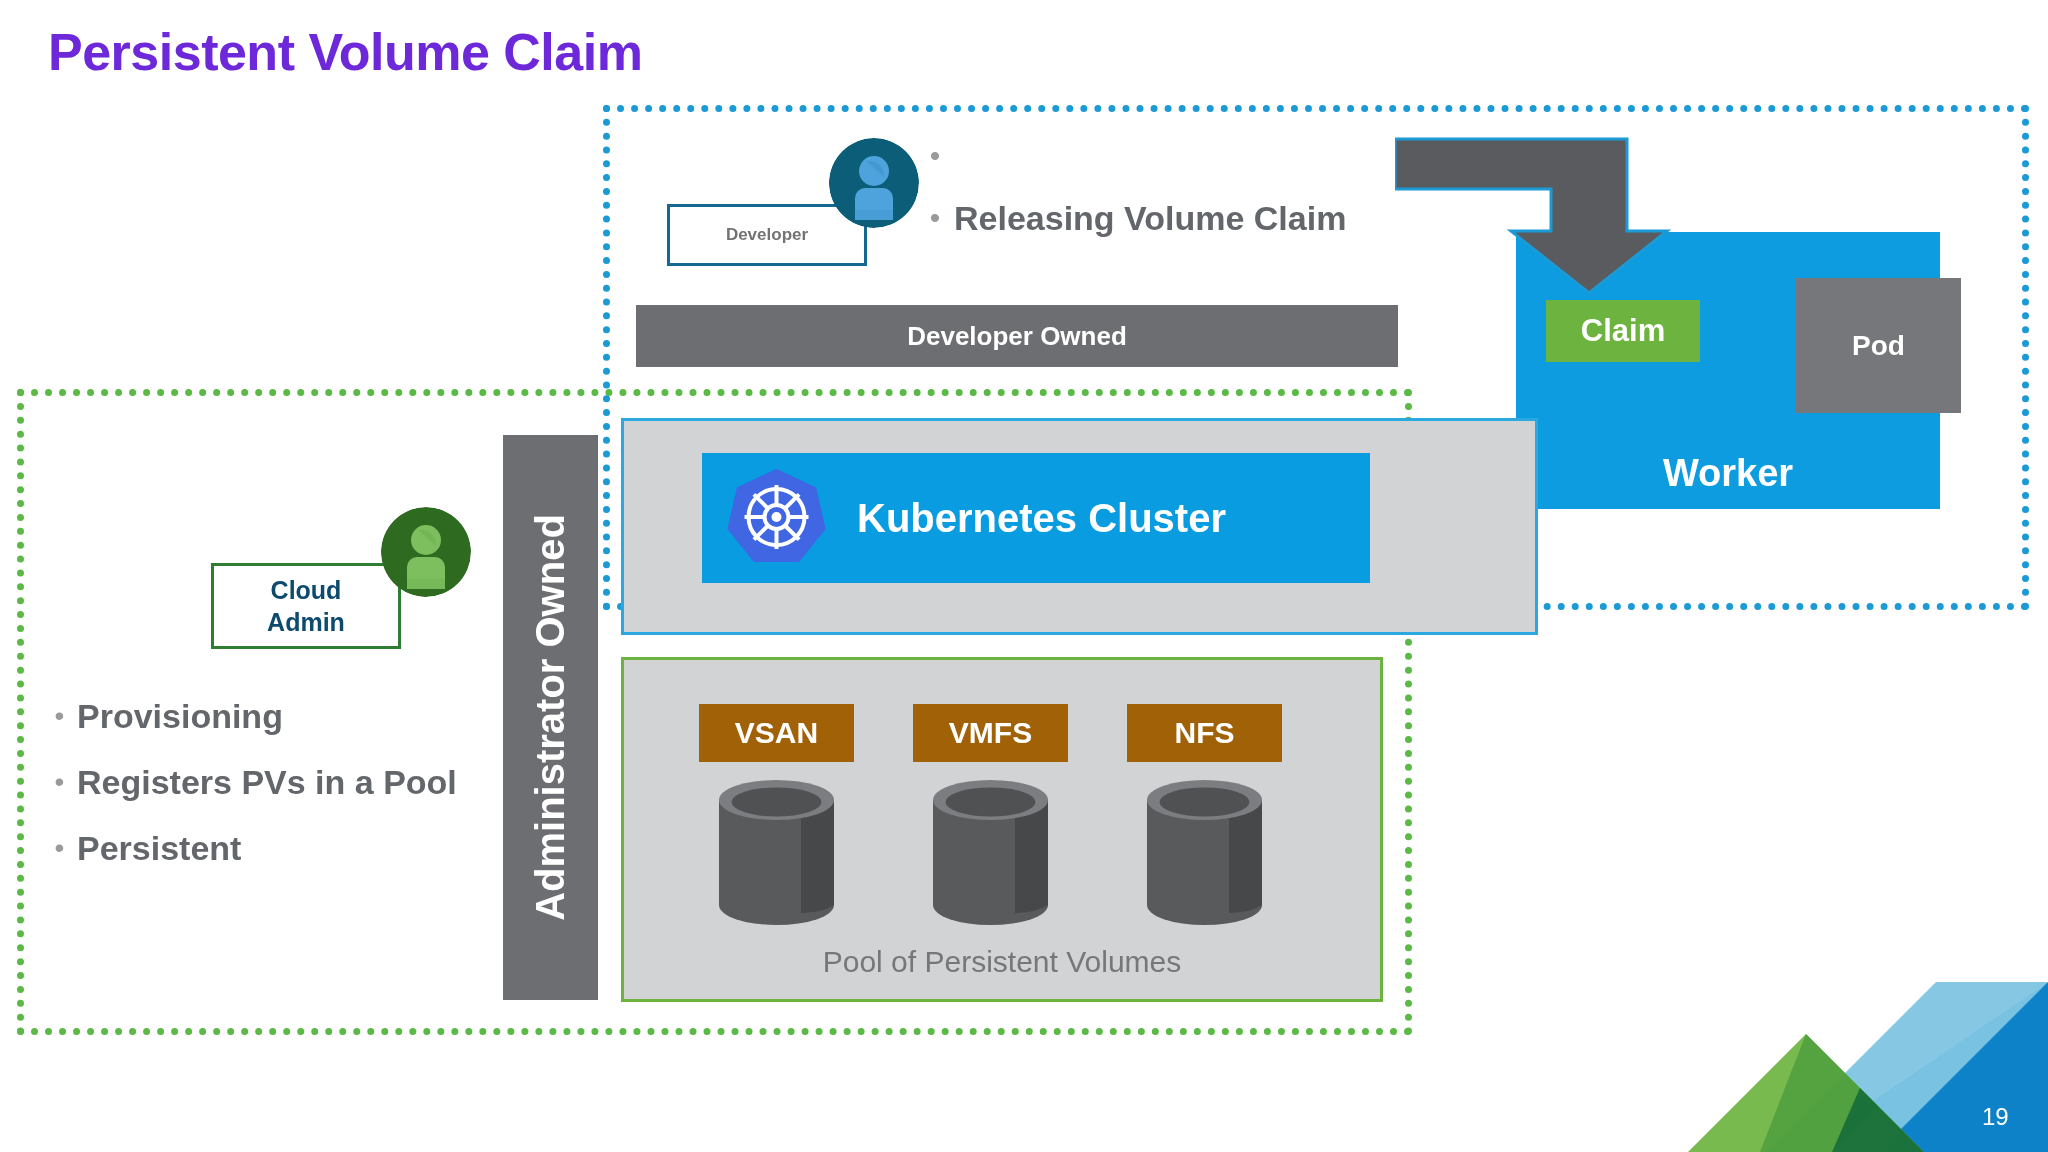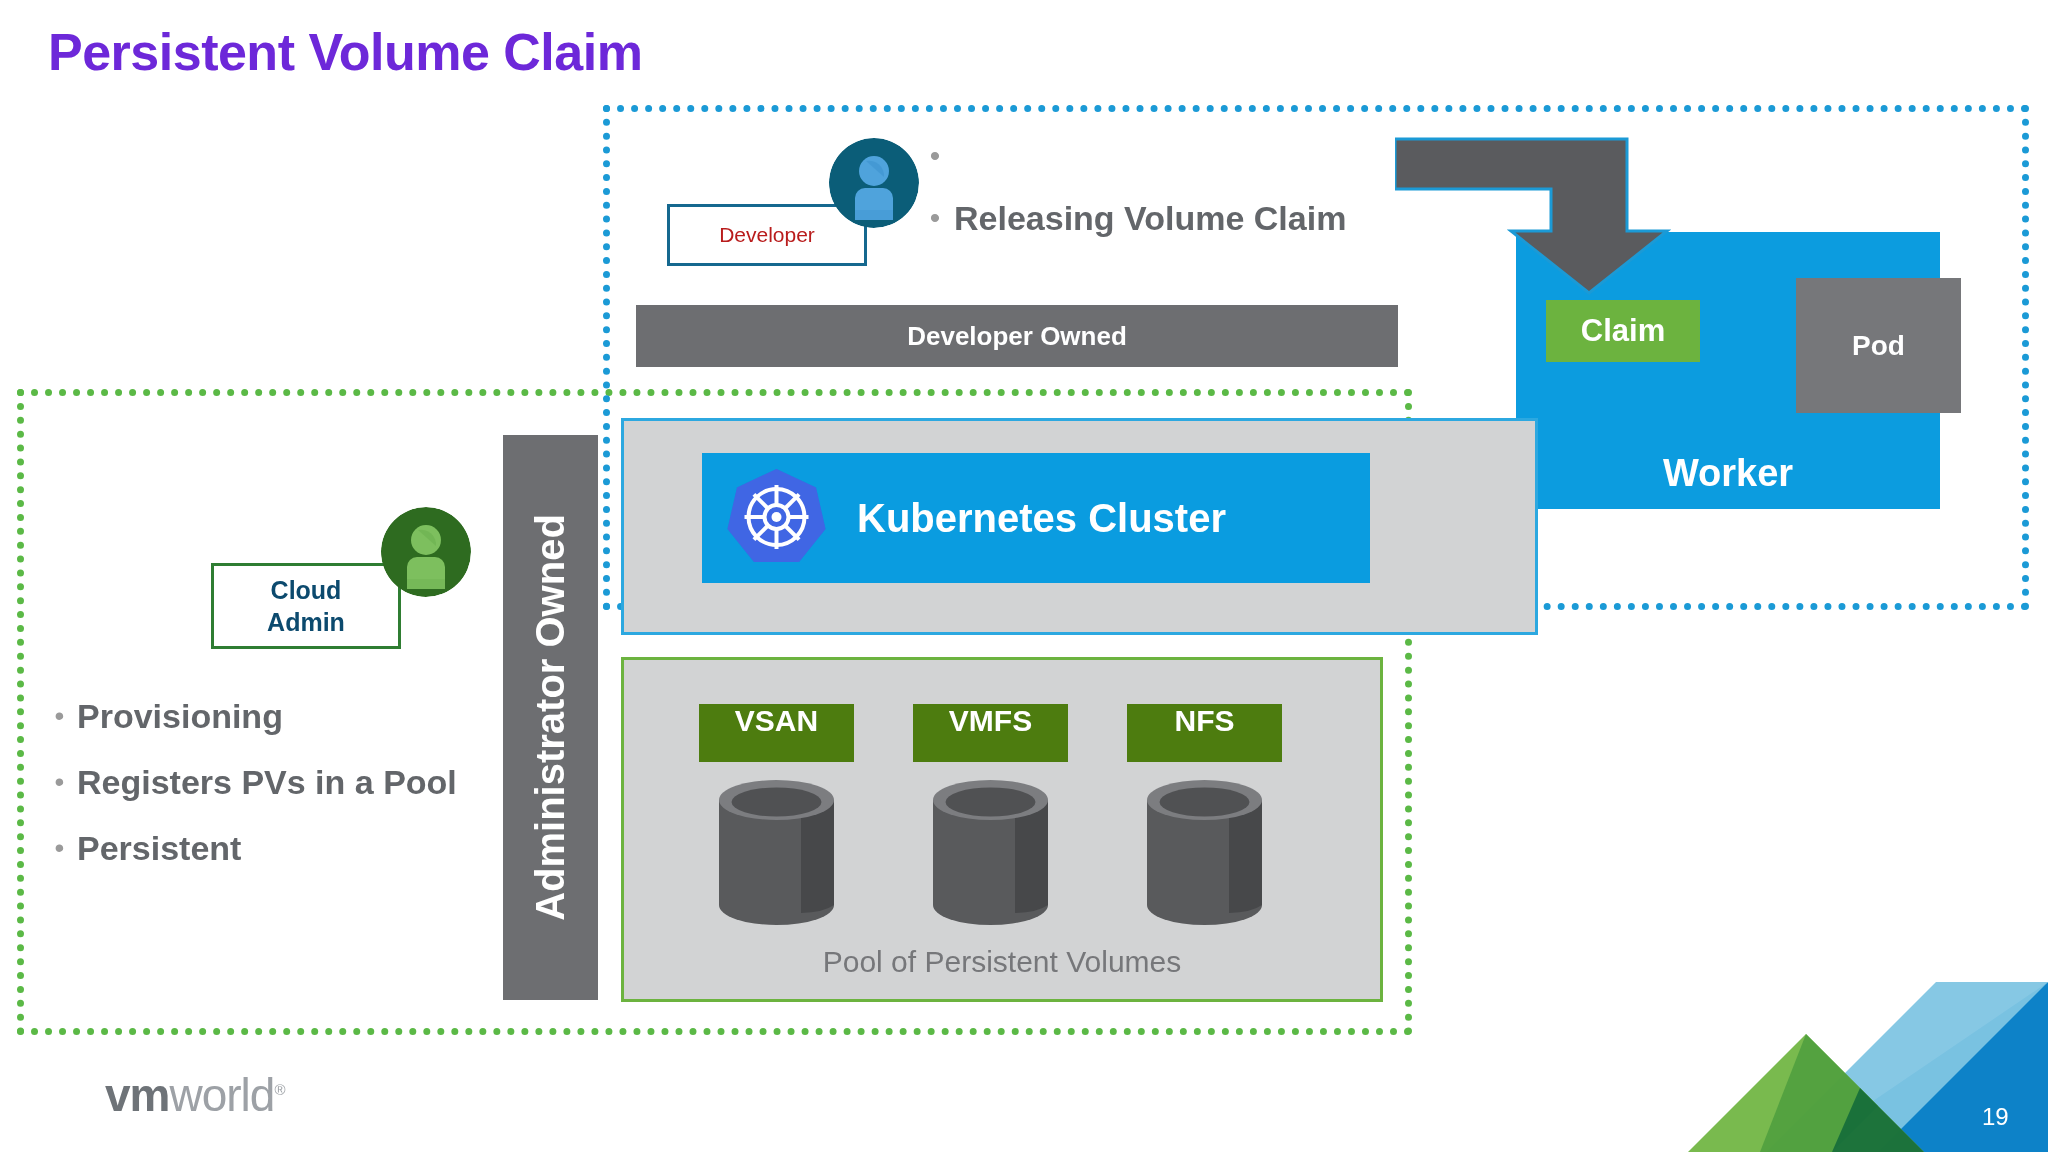--- a/index.html
+++ b/index.html
@@ -16,21 +16,21 @@
   .dotted-blue{border:7px dotted #1B9AD6;}
   .dotted-green{border:7px dotted #5BB946;}
 
   .region-dev{left:603px;top:105px;width:1426px;height:505px;z-index:6;}
   .region-admin{left:17px;top:389px;width:1395px;height:646px;z-index:5;}
 
   
   .dev-box{position:absolute;left:667px;top:204px;width:200px;height:62px;
            box-sizing:border-box;border:3px solid #15688F;background:#ffffff;
            display:flex;align-items:center;justify-content:center;z-index:9;}
-  .dev-box-label{font-size:21px;font-weight:normal;color:#b91c1c;}
+  .dev-box-label{font-size:17px;font-weight:bold;color:#737373;}
 
   .avatar{position:absolute;border-radius:50%;z-index:11;overflow:hidden;}
   .avatar svg{display:block;}
   .avatar-dev{left:829px;top:138px;width:90px;height:90px;}
   .avatar-admin{left:381px;top:507px;width:90px;height:90px;}
 
   
   .dev-bullets{position:absolute;left:916px;top:135px;width:520px;z-index:9;}
   .dev-bullets .bl{display:flex;align-items:flex-start;margin-bottom:20px;}
   .dev-bullets .dot{color:#9a9a9a;font-size:30px;line-height:42px;width:38px;flex:0 0 38px;text-align:center;}
@@ -65,22 +65,22 @@
   .k8s-outer{position:absolute;left:621px;top:418px;width:917px;height:217px;
              box-sizing:border-box;background:#D2D3D4;border:3px solid #2CA8E0;z-index:8;}
   .k8s-band{position:absolute;left:78px;top:32px;width:668px;height:130px;background:#0A9CE0;}
   .k8s-logo{position:absolute;left:22px;top:12px;width:105px;height:105px;}
   .k8s-text{position:absolute;left:155px;top:0;height:130px;display:flex;align-items:center;
             font-size:40px;font-weight:bold;color:#ffffff;}
 
   
   .pool{position:absolute;left:621px;top:657px;width:762px;height:345px;
         box-sizing:border-box;background:#D2D3D4;border:3px solid #6CB33F;z-index:8;}
-  .vol-label{position:absolute;top:44px;width:155px;height:58px;background:#4d7c0f;
-             display:flex;justify-content:center;}
+  .vol-label{position:absolute;top:44px;width:155px;height:58px;background:#a16207;
+             display:flex;align-items:center;justify-content:center;}
   .vol-label span{font-size:30px;font-weight:bold;color:#ffffff;}
   .vol-label.v0{left:75px;} .vol-label.v1{left:289px;} .vol-label.v2{left:503px;}
   .cyl{position:absolute;top:120px;width:119px;height:145px;}
   .cyl.c0{left:93px;} .cyl.c1{left:307px;} .cyl.c2{left:521px;}
   .pool-caption{position:absolute;left:0;bottom:20px;width:100%;text-align:center;
                 font-size:30px;color:#76777A;}
 
   
   .admin-box{position:absolute;left:211px;top:563px;width:190px;height:86px;
              box-sizing:border-box;border:3px solid #2F7D32;background:#ffffff;
@@ -245,21 +245,20 @@
     <div class="bl">
       <div class="dot">•</div>
       <div class="txt">Registers PVs in a Pool</div>
     </div>
     <div class="bl">
       <div class="dot">•</div>
       <div class="txt">Persistent</div>
     </div>
   </div>
 
-  <div class="vmlogo"><span class="vm">vm</span><span class="world">world</span><span class="reg">®</span></div>
 
   <div class="corner">
     <svg width="360" height="170" viewBox="0 0 360 170">
       <polygon points="200,0 360,0 360,170 200,170" fill="#ffffff"></polygon>
       <polygon points="110,170 360,0 360,170" fill="#0D82C8"></polygon>
       <polygon points="78,170 248,0 360,0 190,170" fill="#7FC5E3" opacity="0.95"></polygon>
       <polygon points="0,170 118,52 236,170" fill="#6EB43F" opacity="0.92"></polygon>
       <polygon points="118,52 190,124 144,170 72,170" fill="#4E9E3E" opacity="0.85"></polygon>
       <polygon points="172,106 236,170 144,170" fill="#146B3A" opacity="0.9"></polygon>
     </svg>

